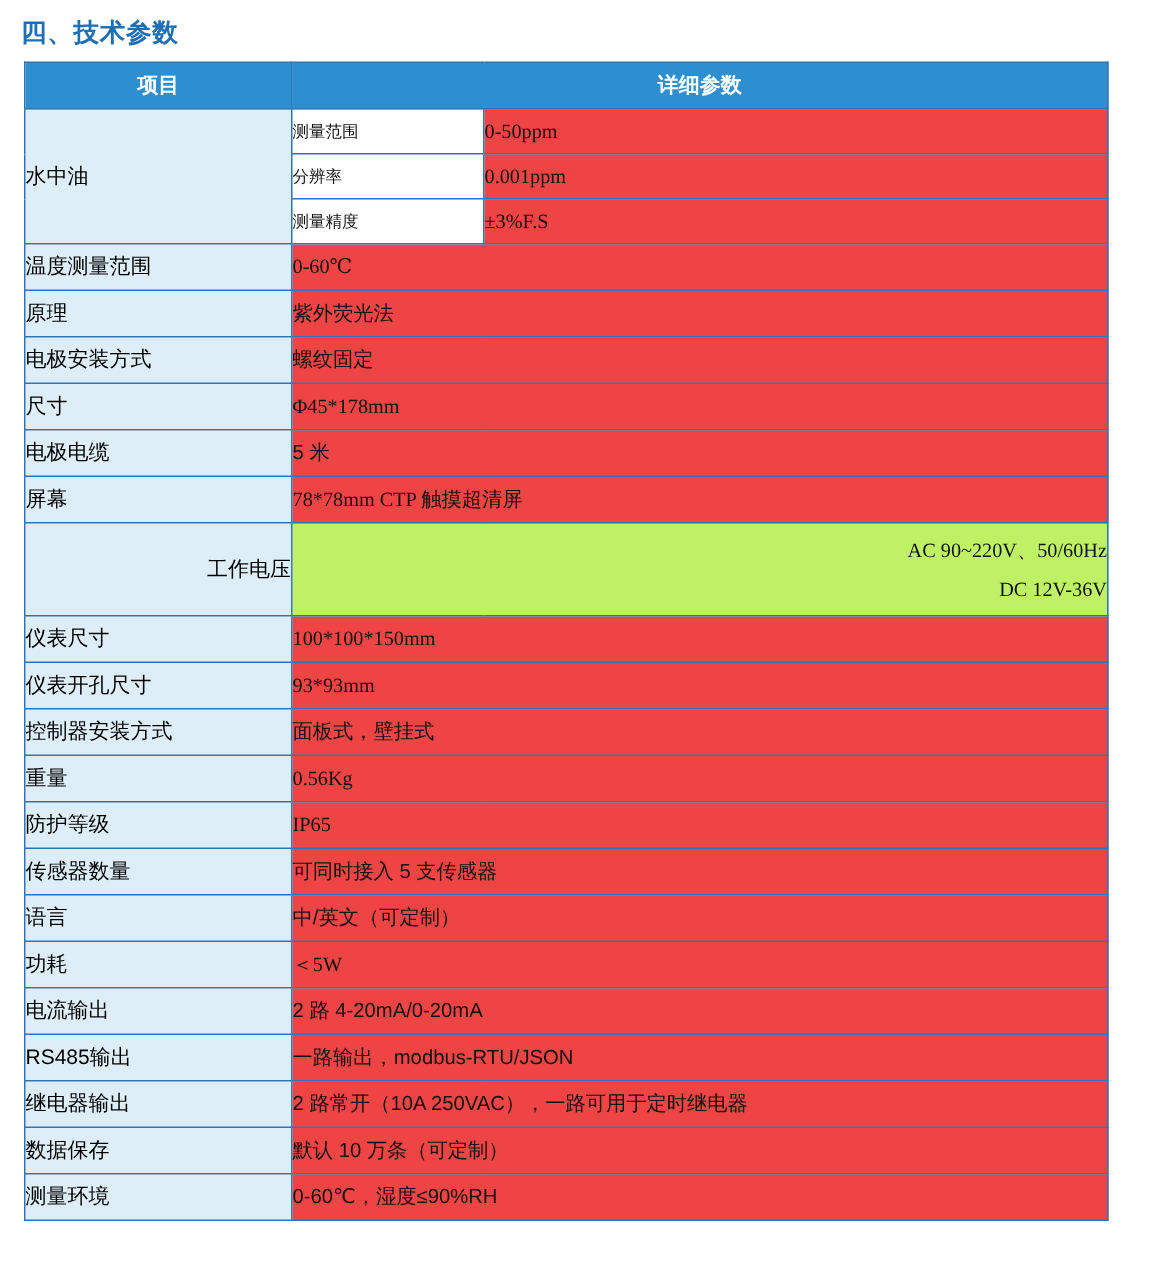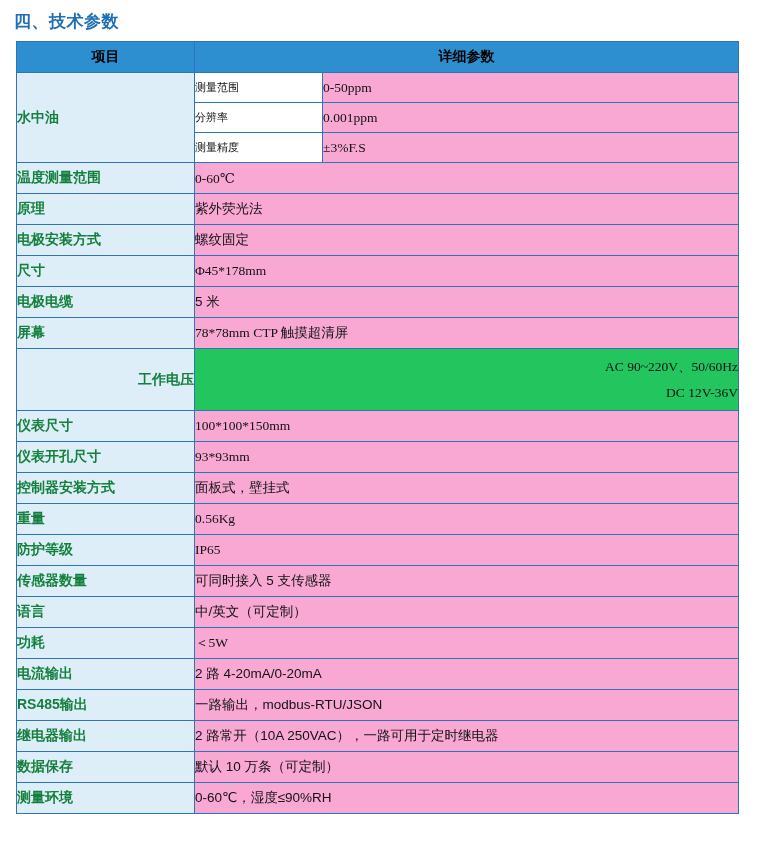--- a/index.html
+++ b/index.html
@@ -33,35 +33,35 @@
     margin-left: 16px;
     table-layout: fixed;
   }
   table.spec td, table.spec th {
     border: 1px solid #2e75b6;
     padding: 0;
     vertical-align: middle;
   }
   .hdr {
     background: #2e8fd0;
-    color: #000000;
+    color: #ffffff;
     font-weight: bold;
     font-size: 14px;
     text-align: center;
     height: 30px;
   }
   .lbl {
     background: #ddeef8;
-    font-weight: bold;
+    font-weight: normal;
     font-size: 14px;
     padding-left: 10px;
-    color: #15803d;
+    color: #000000;
   }
   .val {
-    background: #f9a8d4;
+    background: #ef4444;
     font-size: 13.5px;
     padding-left: 10px;
     color: #111;
     font-family: "Liberation Serif", "DejaVu Serif", serif;
   }
   .sub {
     background: #ffffff;
     font-size: 11px;
     padding-left: 10px;
     color: #111;
@@ -70,21 +70,21 @@
     height: 31px;
   }
   .row-sub {
     height: 30px;
   }
   .row-tall {
     height: 62px;
     text-align: right;
   }
   .val-multi {
-    background: #22c55e;
+    background: #bef264;
     font-size: 13.5px;
     padding-left: 10px;
     color: #111;
     line-height: 26px;
     font-family: "Liberation Serif", "DejaVu Serif", serif;
   }
   .val-multi div {
     white-space: nowrap;
   }
   .cn {

